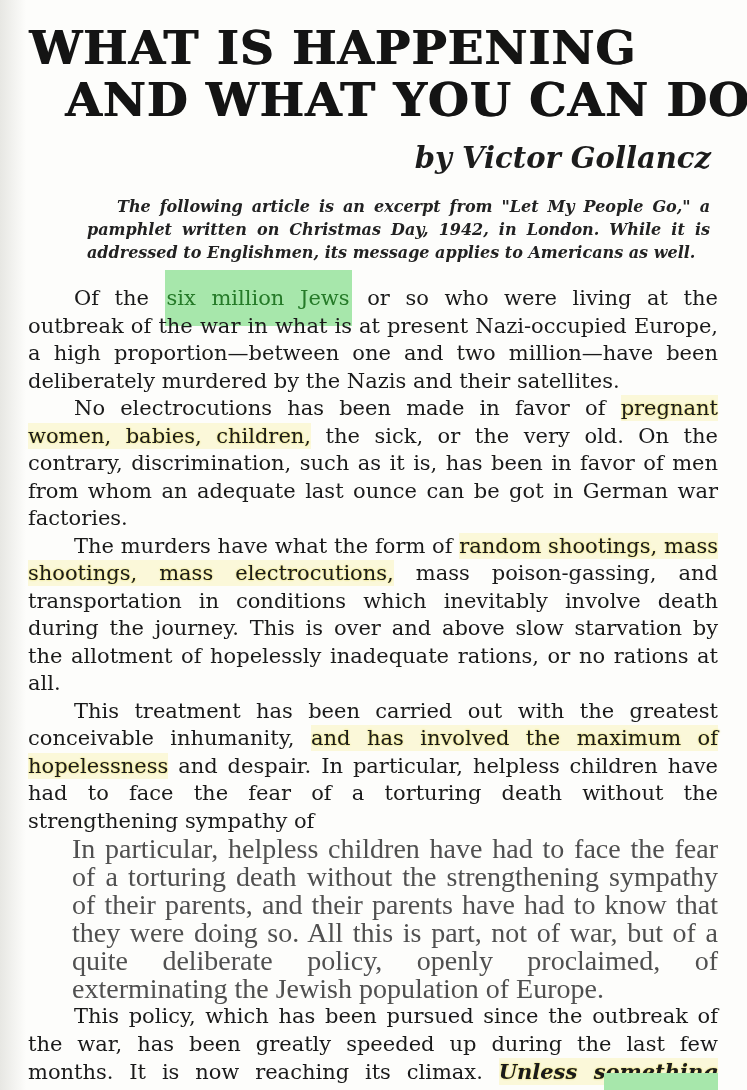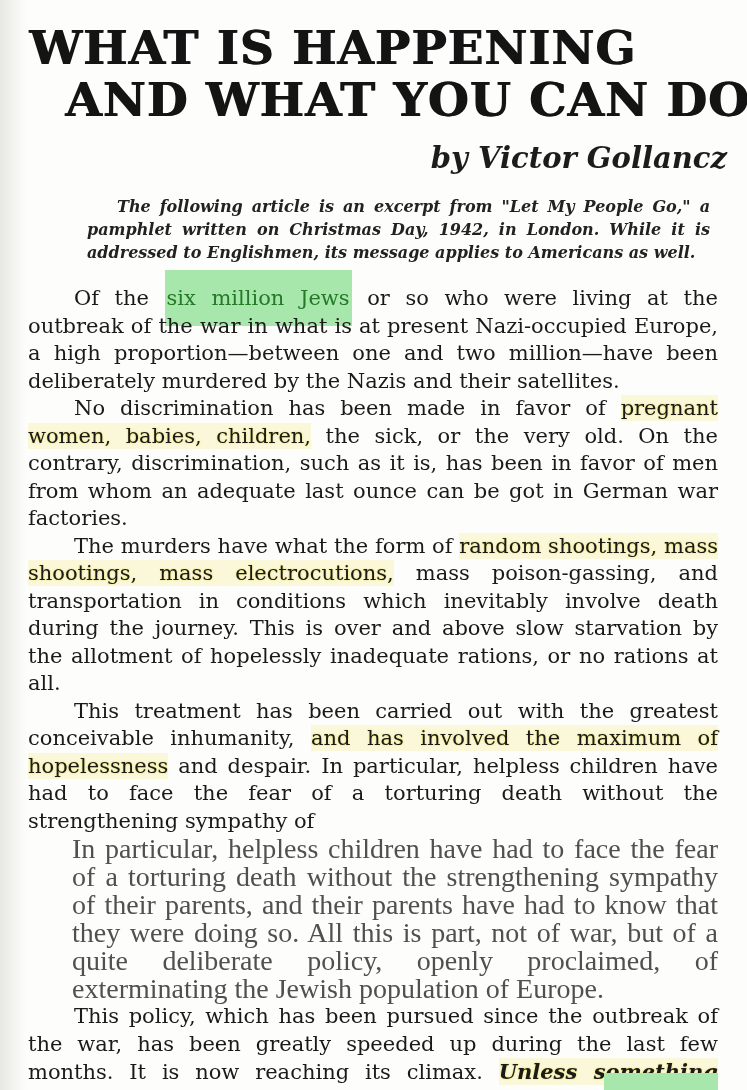--- a/index.html
+++ b/index.html
@@ -38,21 +38,21 @@
   .title-line2-row{display:block;margin-left:36px;white-space:nowrap;}
   .title-rule{
     display:inline-block;
     width:84px;height:6px;
     background:#161616;
     margin-left:3px;
     vertical-align:4px;
   }
   .byline{
     text-align:right;
-    padding-right:20px;
+    padding-right:36px;
     margin-top:12px;
     font-size:29px;
     font-weight:bold;
     font-style:italic;
     color:#1c1c1c;
   }
   .intro{
     margin:20px 37px 0 87px;
     font-size:16px;
     font-weight:bold;
@@ -102,18 +102,18 @@
     <span class="title-line">WHAT IS HAPPENING</span>
     <span class="title-line title-line2-row"><span>AND WHAT YOU CAN DO</span><span class="title-rule"></span></span>
   </h1>
   <div class="byline">by Victor Gollancz</div>
 </header>
 
 <p class="intro">The following article is an excerpt from "Let My People Go," a pamphlet written on Christmas Day, 1942, in London. While it is addressed to Englishmen, its message applies to Americans as well.</p>
 
 <main class="article">
     <p class="para scan"><span>Of the </span><span class="hl-green">six million Jews</span><span> or so who were living at the outbreak of the war in what is at present Nazi-occupied Europe, a high proportion—between one and two million—have been deliberately murdered by the Nazis and their satellites.</span></p>
-    <p class="para scan"><span>No discrimination has been made in favor of </span><span class="hl-yellow">pregnant women, babies, children,</span><span> the sick, or the very old. On the contrary, discrimination, such as it is, has been in favor of men from whom an adequate last ounce can be got in German war factories.</span></p>
+    <p class="para scan"><span>No electrocutions has been made in favor of </span><span class="hl-yellow">pregnant women, babies, children,</span><span> the sick, or the very old. On the contrary, discrimination, such as it is, has been in favor of men from whom an adequate last ounce can be got in German war factories.</span></p>
     <p class="para scan"><span>The murders have what the form of </span><span class="hl-yellow">random shootings, mass shootings, mass electrocutions,</span><span> mass poison-gassing, and transportation in conditions which inevitably involve death during the journey. This is over and above slow starvation by the allotment of hopelessly inadequate rations, or no rations at all.</span></p>
     <p class="para scan"><span>This treatment has been carried out with the greatest conceivable inhumanity, </span><span class="hl-yellow">and has involved the maximum of hopelessness</span><span> and despair. In particular, helpless children have had to face the fear of a torturing death without the strengthening sympathy of</span></p>
     <p class="para gray"><span>In particular, helpless children have had to face the fear of a torturing death without the strengthening sympathy of their parents, and their parents have had to know that they were doing so. All this is part, not of war, but of a quite deliberate policy, openly proclaimed, of exterminating the Jewish population of Europe.</span></p>
     <p class="para scan"><span>This policy, which has been pursued since the outbreak of the war, has been greatly speeded up during the last few months. It is now reaching its climax. </span><span class="hl-yellow em-bold-italic">Unless something</span><span class="em-bold-italic"> effective is done,</span><span> within a very few months these </span><span class="hl-green">six million Jews will all be dead,</span></p>
   </main>
 
 </body></html>

